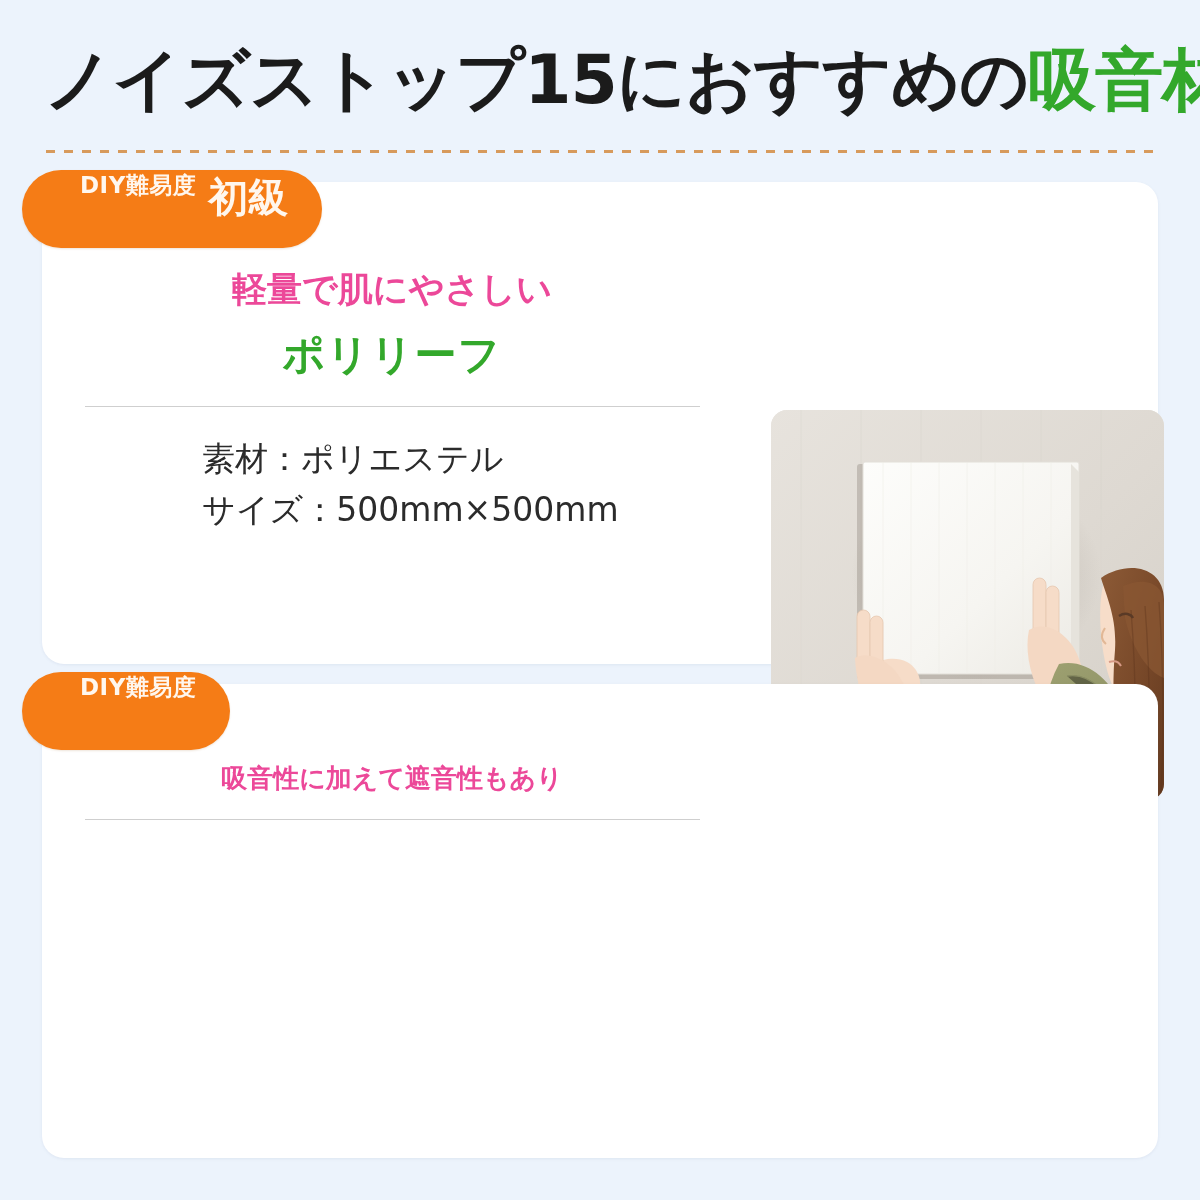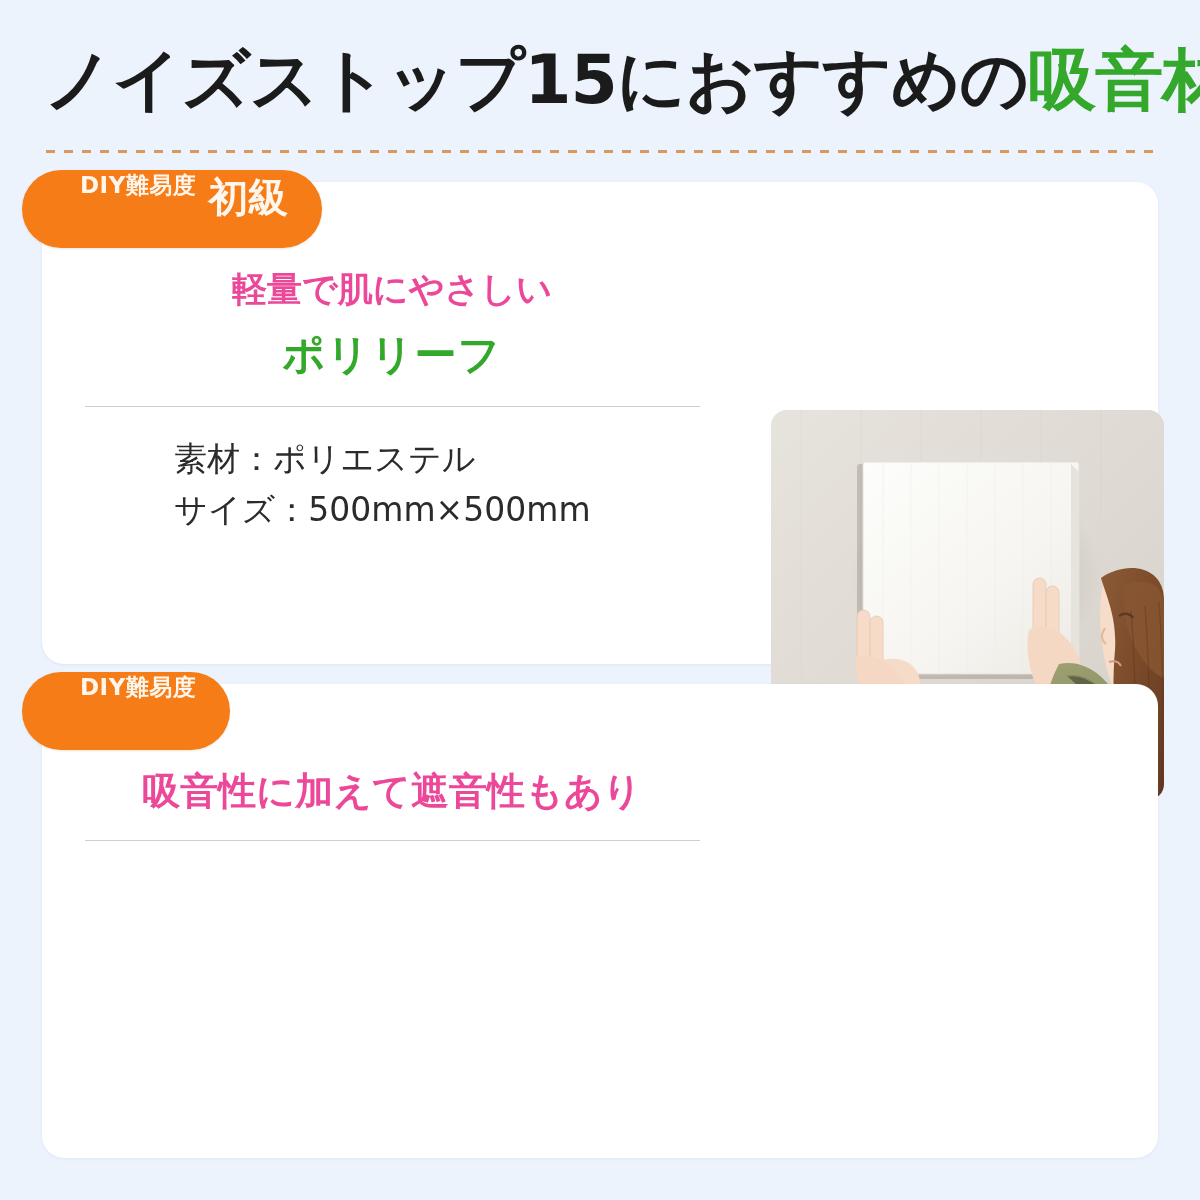--- a/index.html
+++ b/index.html
@@ -83,36 +83,37 @@
   }
   .product-name {
     text-align:center;
     font-size:42px; font-weight:700;
     color:#33a82b;
     letter-spacing:1px;
     line-height:1.3;
     margin-top:16px;
     white-space:nowrap;
   }
-  .card--two .headline     { font-size:38px;margin-top:6px; }
+  .card--two .headline     { font-size:26px; }
   .card--two .product-name { font-size:42px; }
 
   .hr {
     width:615px; height:1px;
     background:#cfcfcf;
     margin:24px auto 0 auto;
   }
 
   .specs {
     margin-top:26px;
     padding-left:132px;
     font-size:33px;
     color:#2b2b2b;
     line-height:1.55;
     white-space:nowrap;
+    margin-left:28px;
   }
   .card--two .specs { padding-left:116px; }
 
   
   .photo {
     position:absolute;
     border-radius:16px;
     overflow:hidden;
     background:#e9e6e1;
   }

